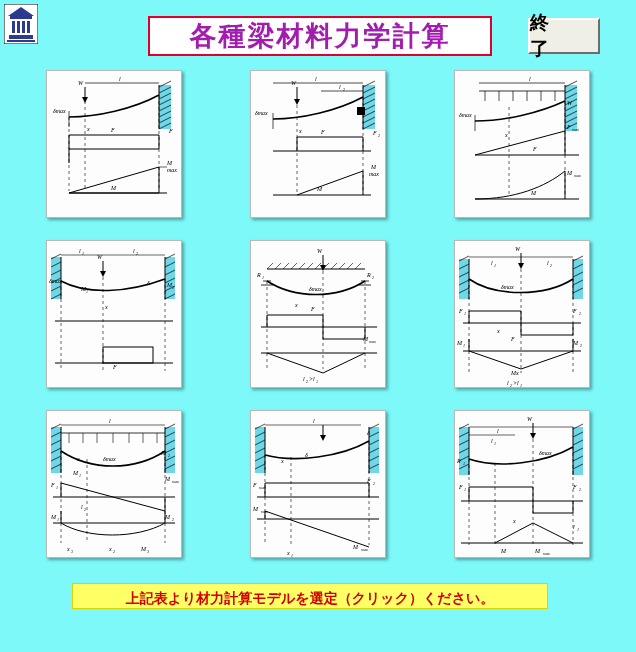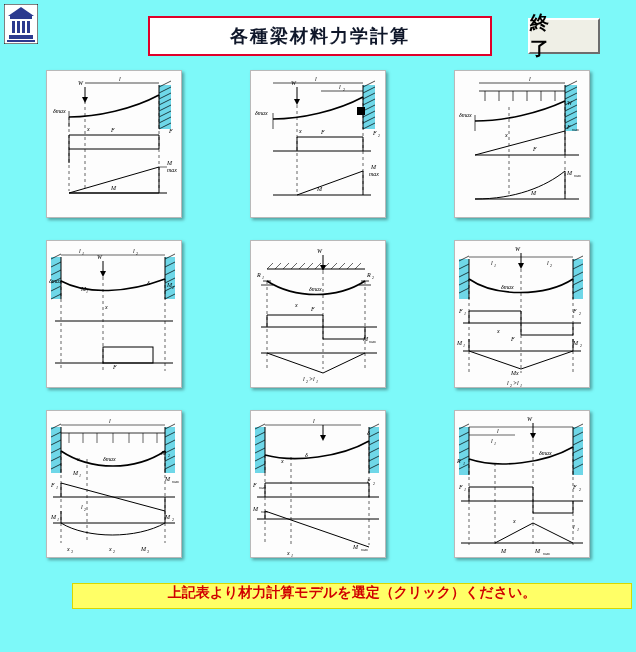--- a/index.html
+++ b/index.html
@@ -36,23 +36,23 @@
     width: 344px;
     height: 40px;
     border: 2px solid #e0002a;
     background: #ffffff;
     box-sizing: border-box;
     display: flex;
     align-items: center;
     justify-content: center;
   }
   .title-text {
-    font-size: 18px;
+    font-size: 27px;
     font-weight: bold;
-    color: #0f172a;
+    color: #a21caf;
     letter-spacing: 2px;
     line-height: 1;
     white-space: nowrap;
   }
   .end-button {
     position: absolute;
     left: 528px;
     top: 18px;
     width: 72px;
     height: 36px;
@@ -93,27 +93,27 @@
     cursor: pointer;
     overflow: hidden;
   }
   .cell svg { display: block; }
 
   
   .footer-box {
     position: absolute;
     left: 72px;
     top: 583px;
-    width: 560px;
+    width: 476px;
     height: 26px;
     background: #ffff66;
     border: 1px solid #d8d800;
     box-sizing: border-box;
     display: flex;
-    align-items: flex-start;
+    align-items: flex-end;
     justify-content: center;
   }
   .footer-text {
     font-size: 14px;
     color: #d00000;
     font-weight: bold;
     white-space: nowrap;
   }
 </style>
 </head>

